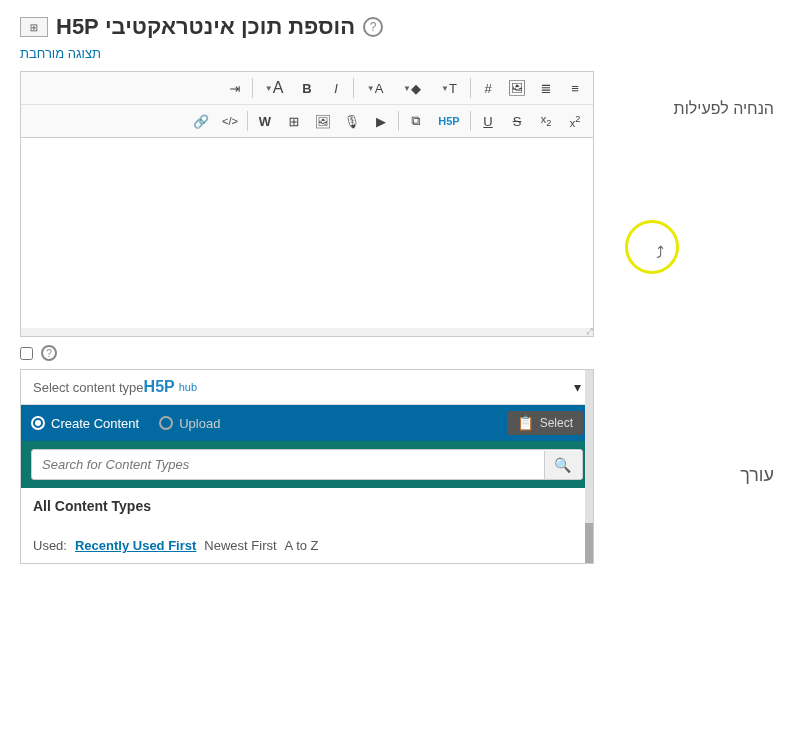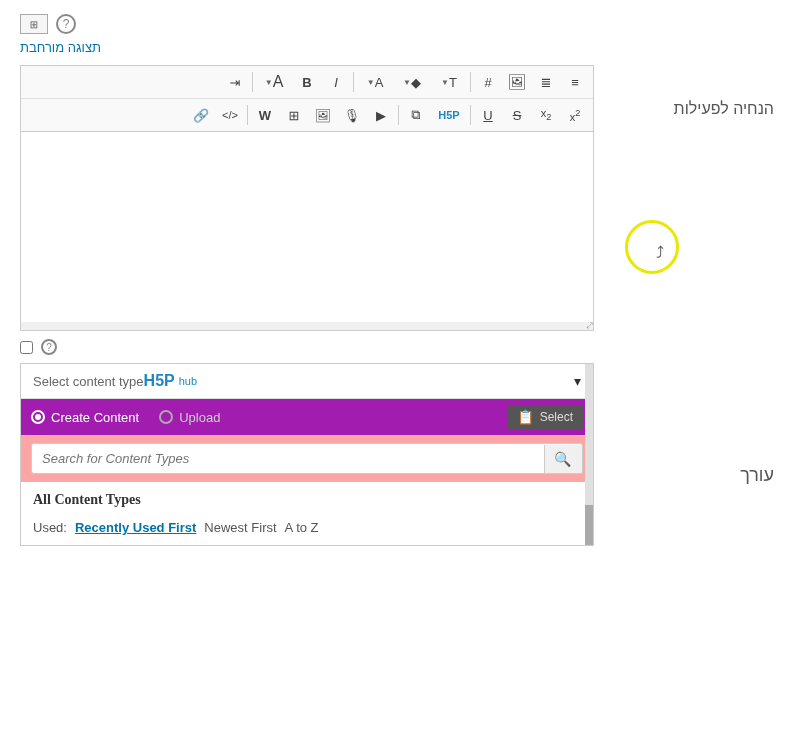--- a/index.html
+++ b/index.html
@@ -227,21 +227,21 @@
     }
     .h5p-dropdown-arrow {
       font-size: 14px;
       color: #333;
     }
 
     
     .h5p-tabs {
       display: flex;
       align-items: center;
-      background: #a21caf;
+      background: #0369a1;
       padding: 6px 10px;
       gap: 20px;
       direction: ltr;
     }
     .h5p-tab {
       display: flex;
       align-items: center;
       gap: 6px;
       font-size: 13px;
       color: #ccc;
@@ -279,21 +279,21 @@
       cursor: pointer;
       display: flex;
       align-items: center;
       gap: 5px;
       border-radius: 2px;
     }
 
     
     .h5p-search-row {
       padding: 8px 10px;
-      background: #fca5a5;
+      background: #0f766e;
       direction: ltr;
     }
     .h5p-search-wrap {
       display: flex;
       align-items: center;
       background: #fff;
       border: 1px solid #ccc;
       border-radius: 3px;
       overflow: hidden;
     }
@@ -321,22 +321,21 @@
     
     .h5p-content-area {
       background: #fff;
       padding: 10px 12px;
       direction: ltr;
     }
     .h5p-all-types-title {
       font-size: 14px;
       font-weight: bold;
       color: #333;
-      margin-bottom: 12px;
-      font-family: Liberation Serif, serif;
+      margin-bottom: 24px;
     }
     .h5p-show-row {
       display: flex;
       align-items: center;
       gap: 8px;
       font-size: 13px;
       color: #555;
     }
     .h5p-show-label {
       color: #555;
@@ -377,20 +376,21 @@
       color: #555;
       pointer-events: none;
       z-index: 101;
     }
   </style>
 </head>
 <body>
 
 <div class="page-header">
   <span class="help-icon">?</span>
+  <span class="page-title">הוספת תוכן אינטראקטיבי H5P</span>
   <span class="icon-box">⊞</span>
 </div>
 
 <div class="label-row">
   <span class="expanded-label">תצוגה מורחבת</span>
 </div>
 
 <div class="actions-label">הנחיה לפעילות</div>
 
 <div class="editor-container">

